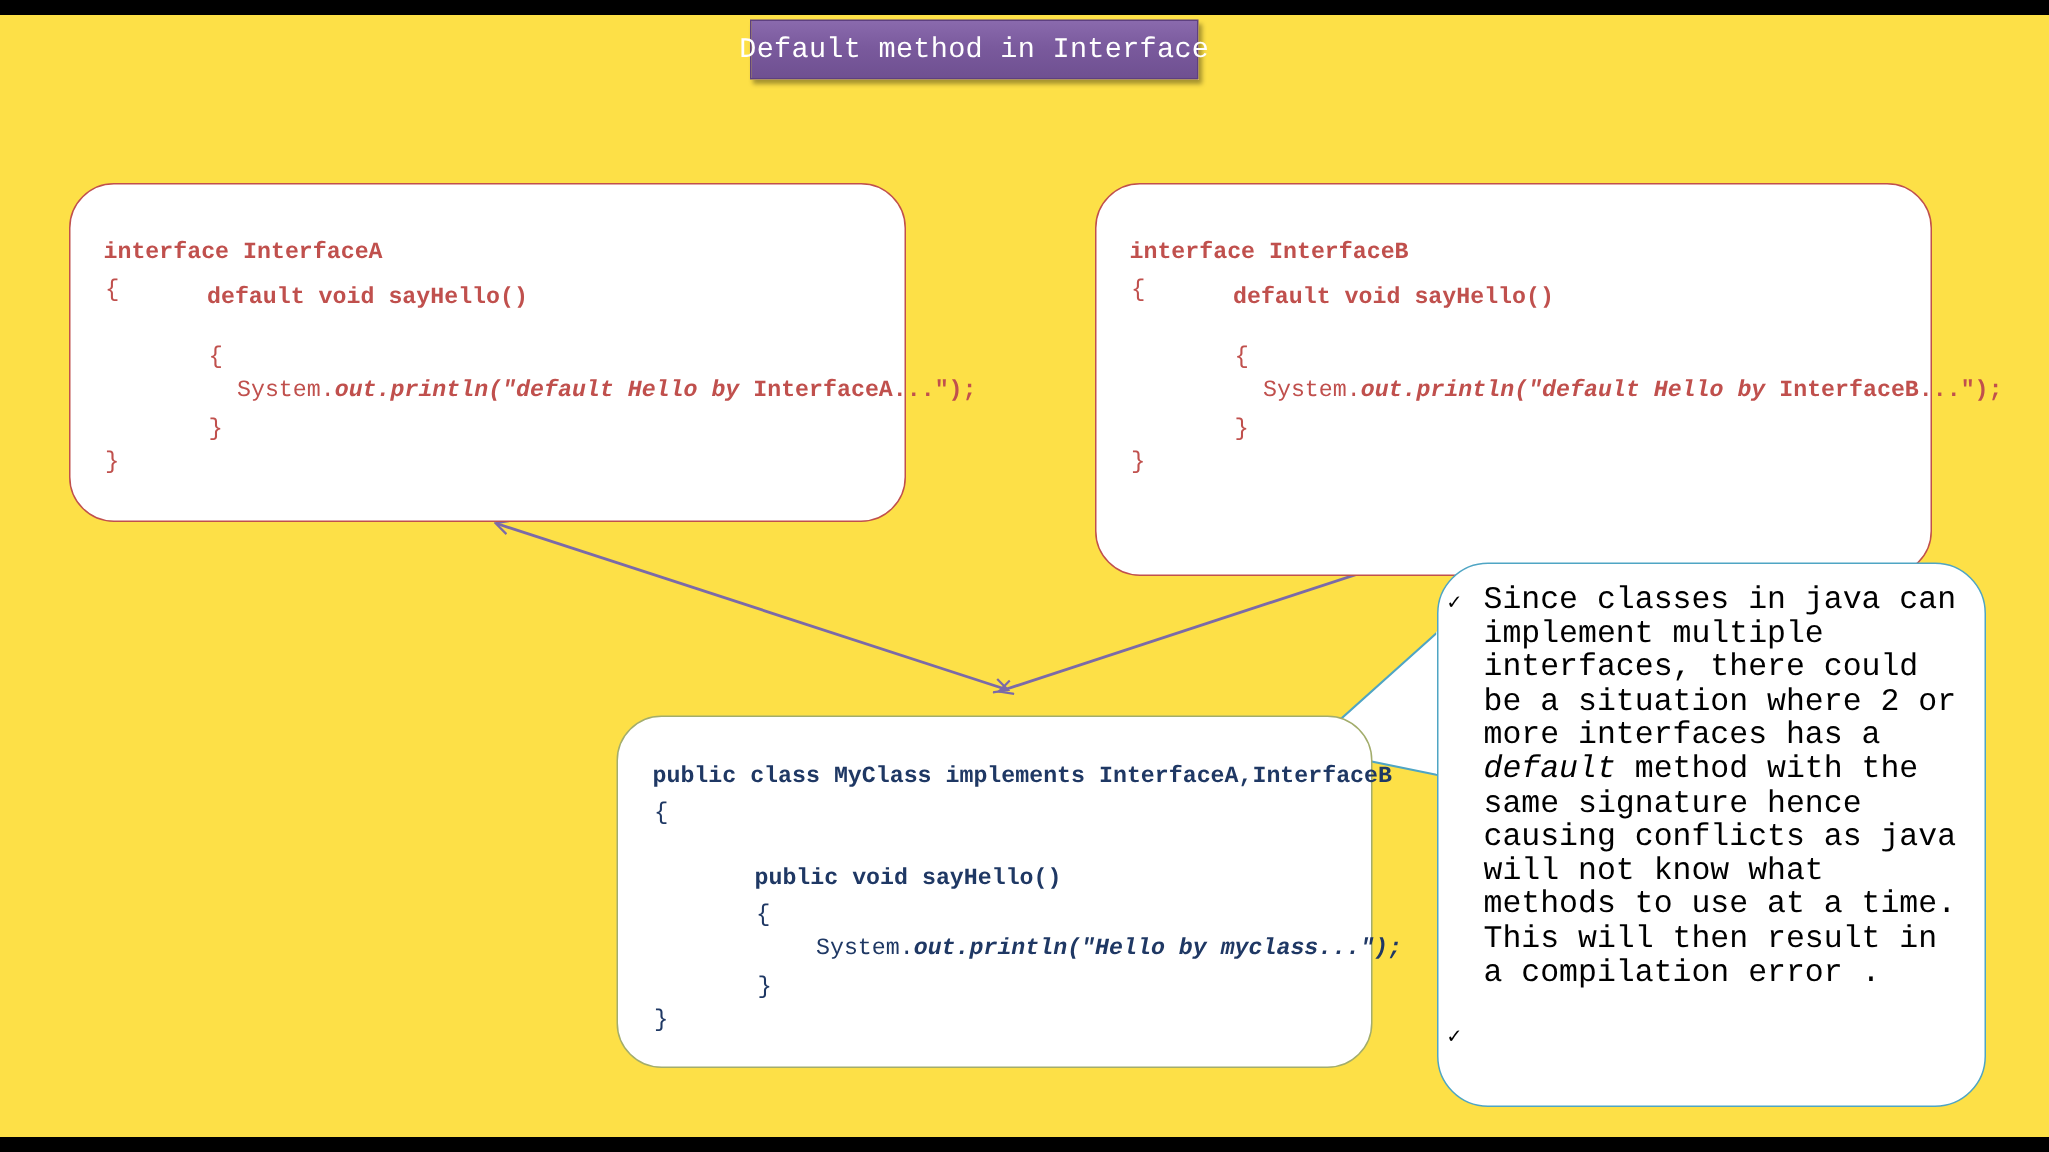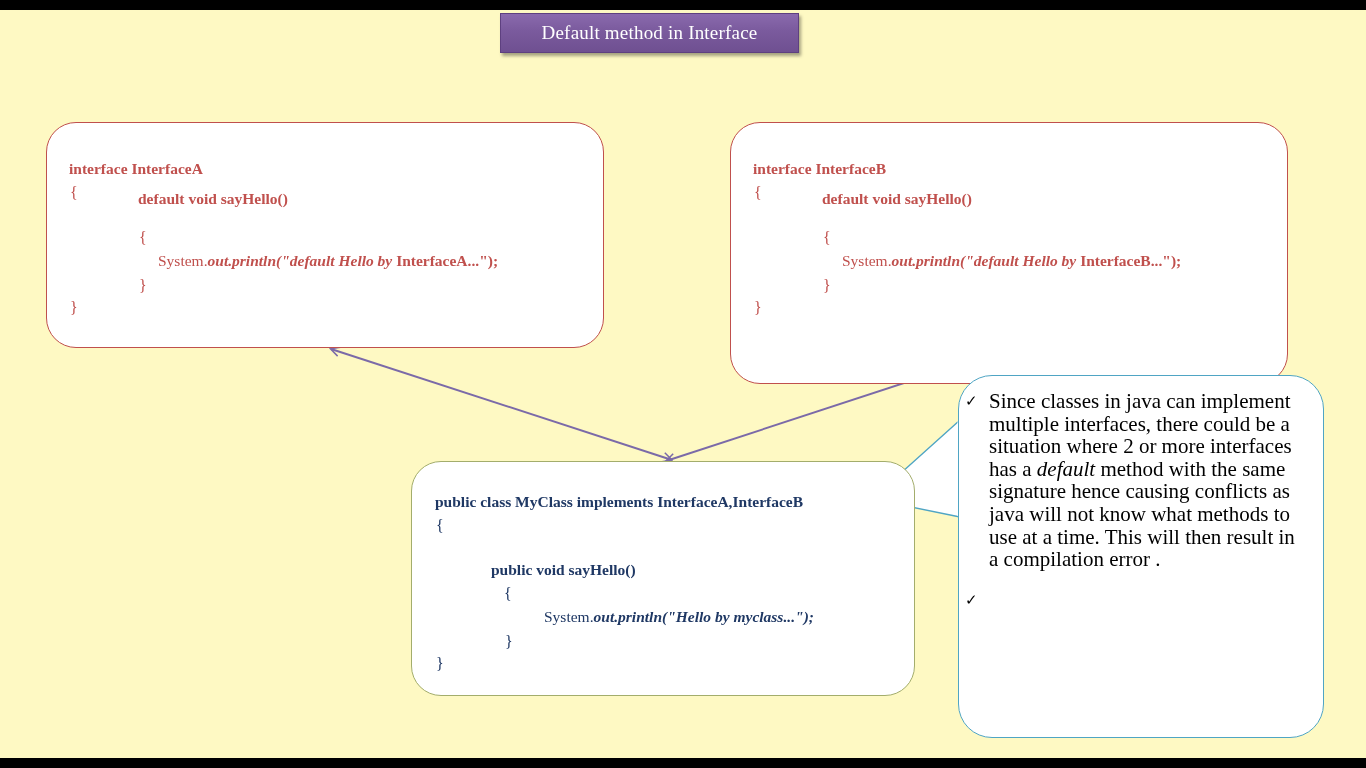--- a/index.html
+++ b/index.html
@@ -4,23 +4,23 @@
 <style>
   html, body {
     margin: 0;
     padding: 0;
     background: #000000;
   }
   #stage {
     position: relative;
     width: 1366px;
     height: 768px;
-    background: #fef9c3;
+    background: #fde047;
     overflow: hidden;
-    font-family: Liberation Serif, serif;
+    font-family: Liberation Mono, monospace;
   }
 
   .letterbox {
     position: absolute;
     left: 0;
     width: 1366px;
     background: #000000;
   }
   .letterbox.top { top: 0; height: 10px; }
   .letterbox.bottom { top: 758px; height: 10px; }
@@ -54,20 +54,21 @@
     background: #ffffff;
   }
   .codebox.interface {
     border: 1.4px solid #c0504d;
     color: #c0504d;
     padding-left: 30px;
   }
   .codebox.implclass {
     border: 1.4px solid #a3ad6c;
     color: #1f3864;
+    margin-top: 16px;
   }
   #box-interface-a { left: 46px;  top: 122px; width: 558px; height: 226px; }
   #box-interface-b { left: 730px; top: 122px; width: 558px; height: 262px; }
   #box-myclass     { left: 411px; top: 461px; width: 504px; height: 235px; }
 
   .code-line {
     position: absolute;
     white-space: nowrap;
     font-size: 15.5px;
     line-height: 1;
@@ -82,21 +83,21 @@
   .ln-open1  { left: 23px;  top: 62px; }
   .ln-sig    { left: 91px;  top: 68px; }
   .ln-open2  { left: 92px;  top: 107px; }
   .ln-print  { left: 111px; top: 130px; }
   .ln-close2 { left: 92px;  top: 155px; }
   .ln-close1 { left: 23px;  top: 177px; }
 
   
   .mc-head   { left: 23px;  top: 32px; }
   .mc-open1  { left: 24px;  top: 56px; }
-  .mc-sig    { left: 79px;  top: 100px; }
+  .mc-sig    { left: 91px;  top: 100px; }
   .mc-open2  { left: 92px;  top: 124px; }
   .mc-print  { left: 132px; top: 147px; }
   .mc-close2 { left: 93px;  top: 172px; }
   .mc-close1 { left: 24px;  top: 194px; }
 
   
   #callout {
     position: absolute;
     left: 958px;
     top: 375px;

